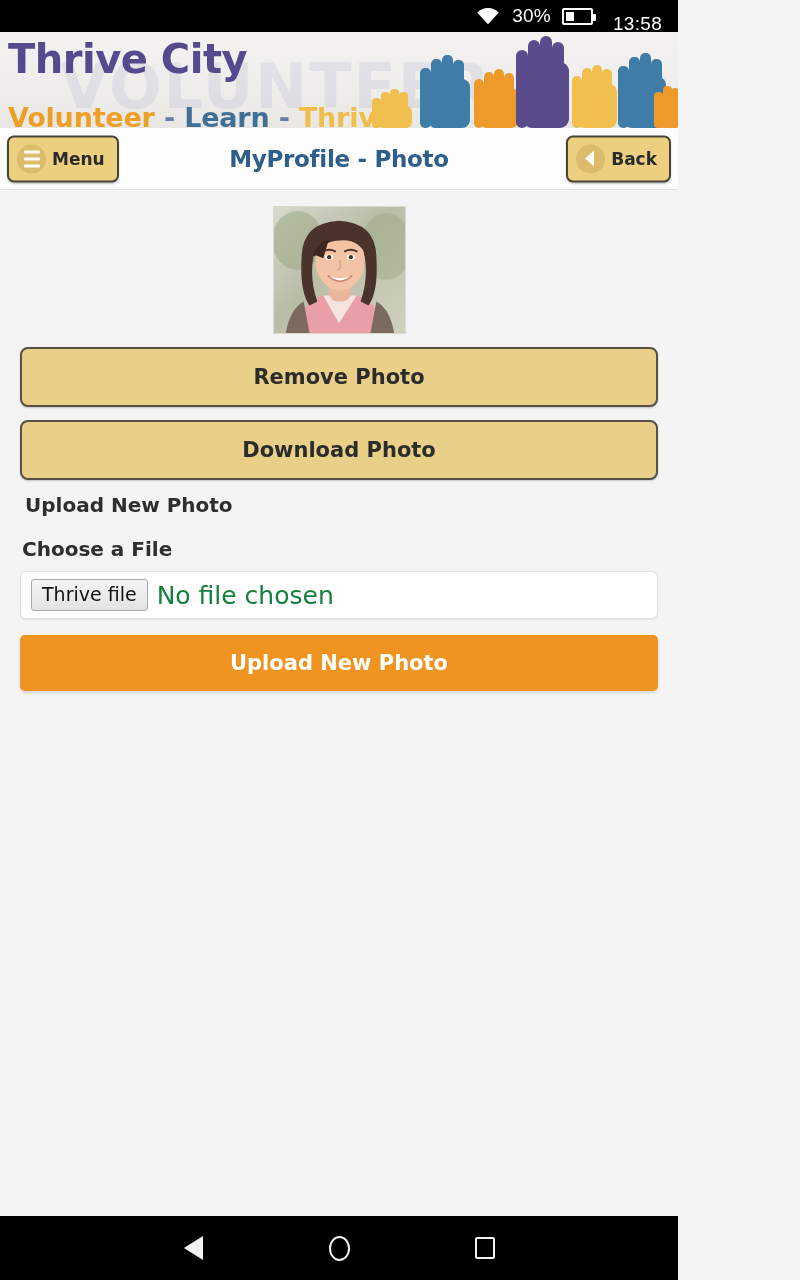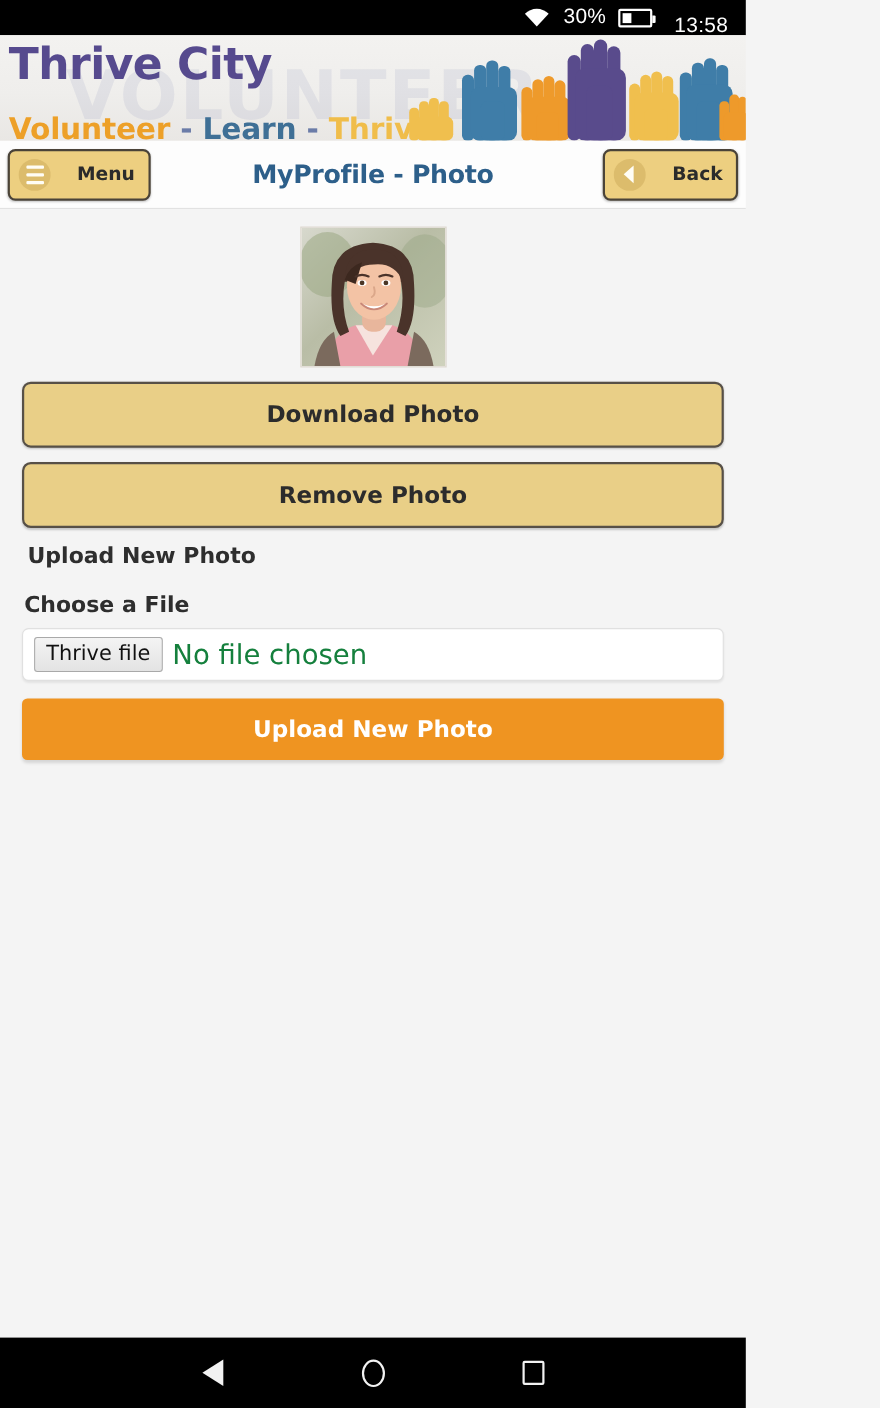--- a/index.html
+++ b/index.html
@@ -77,21 +77,21 @@
     background: #fdfdfd;
     position: relative;
     display: flex; align-items: center;
     border-bottom: 1px solid #e2e2e2;
   }
   .nav-btn {
     position: absolute; top: 50%; transform: translateY(-50%);
     background: #edcf80;
     border: 2px solid #4a4338;
     border-radius: 7px;
-    display: flex; align-items: center; gap: 24px;
+    display: flex; align-items: center; gap: 6px;
     padding: 7px 12px 7px 8px;
     cursor: pointer;
     box-shadow: 0 1px 2px rgba(0,0,0,.22);
   }
   .nav-btn.menu { left: 7px; }
   .nav-btn.back { right: 7px; }
   .nav-btn-label {
     font-size: 17px; font-weight: bold; color: #2b2b2b;
     font-family: "DejaVu Sans", sans-serif;
   }
@@ -360,22 +360,22 @@
 
             <path d="M67 55 Q69 62 65 64" stroke="#dba78a" stroke-width="1.8" fill="none" stroke-linecap="round"></path>
 
             <path d="M55 70 Q67 80 79 70 Q67 75 55 70 Z" fill="#ffffff"></path>
             <path d="M55 70 Q67 81 79 70" stroke="#c98878" stroke-width="1.6" fill="none" stroke-linecap="round"></path>
           </g>
         </svg>
       </span>
     </div>
 
+    <button class="action-btn">Remove Photo</button>
     <button class="action-btn">Download Photo</button>
-    <button class="action-btn">Remove Photo</button>
 
     <div class="section-label">Upload New Photo</div>
     <div class="field-label">Choose a File</div>
 
     <div class="file-input">
       <span class="choose-file-btn">Thrive file</span>
       <span class="no-file">No file chosen</span>
     </div>
 
     <button class="upload-btn">Upload New Photo</button>

